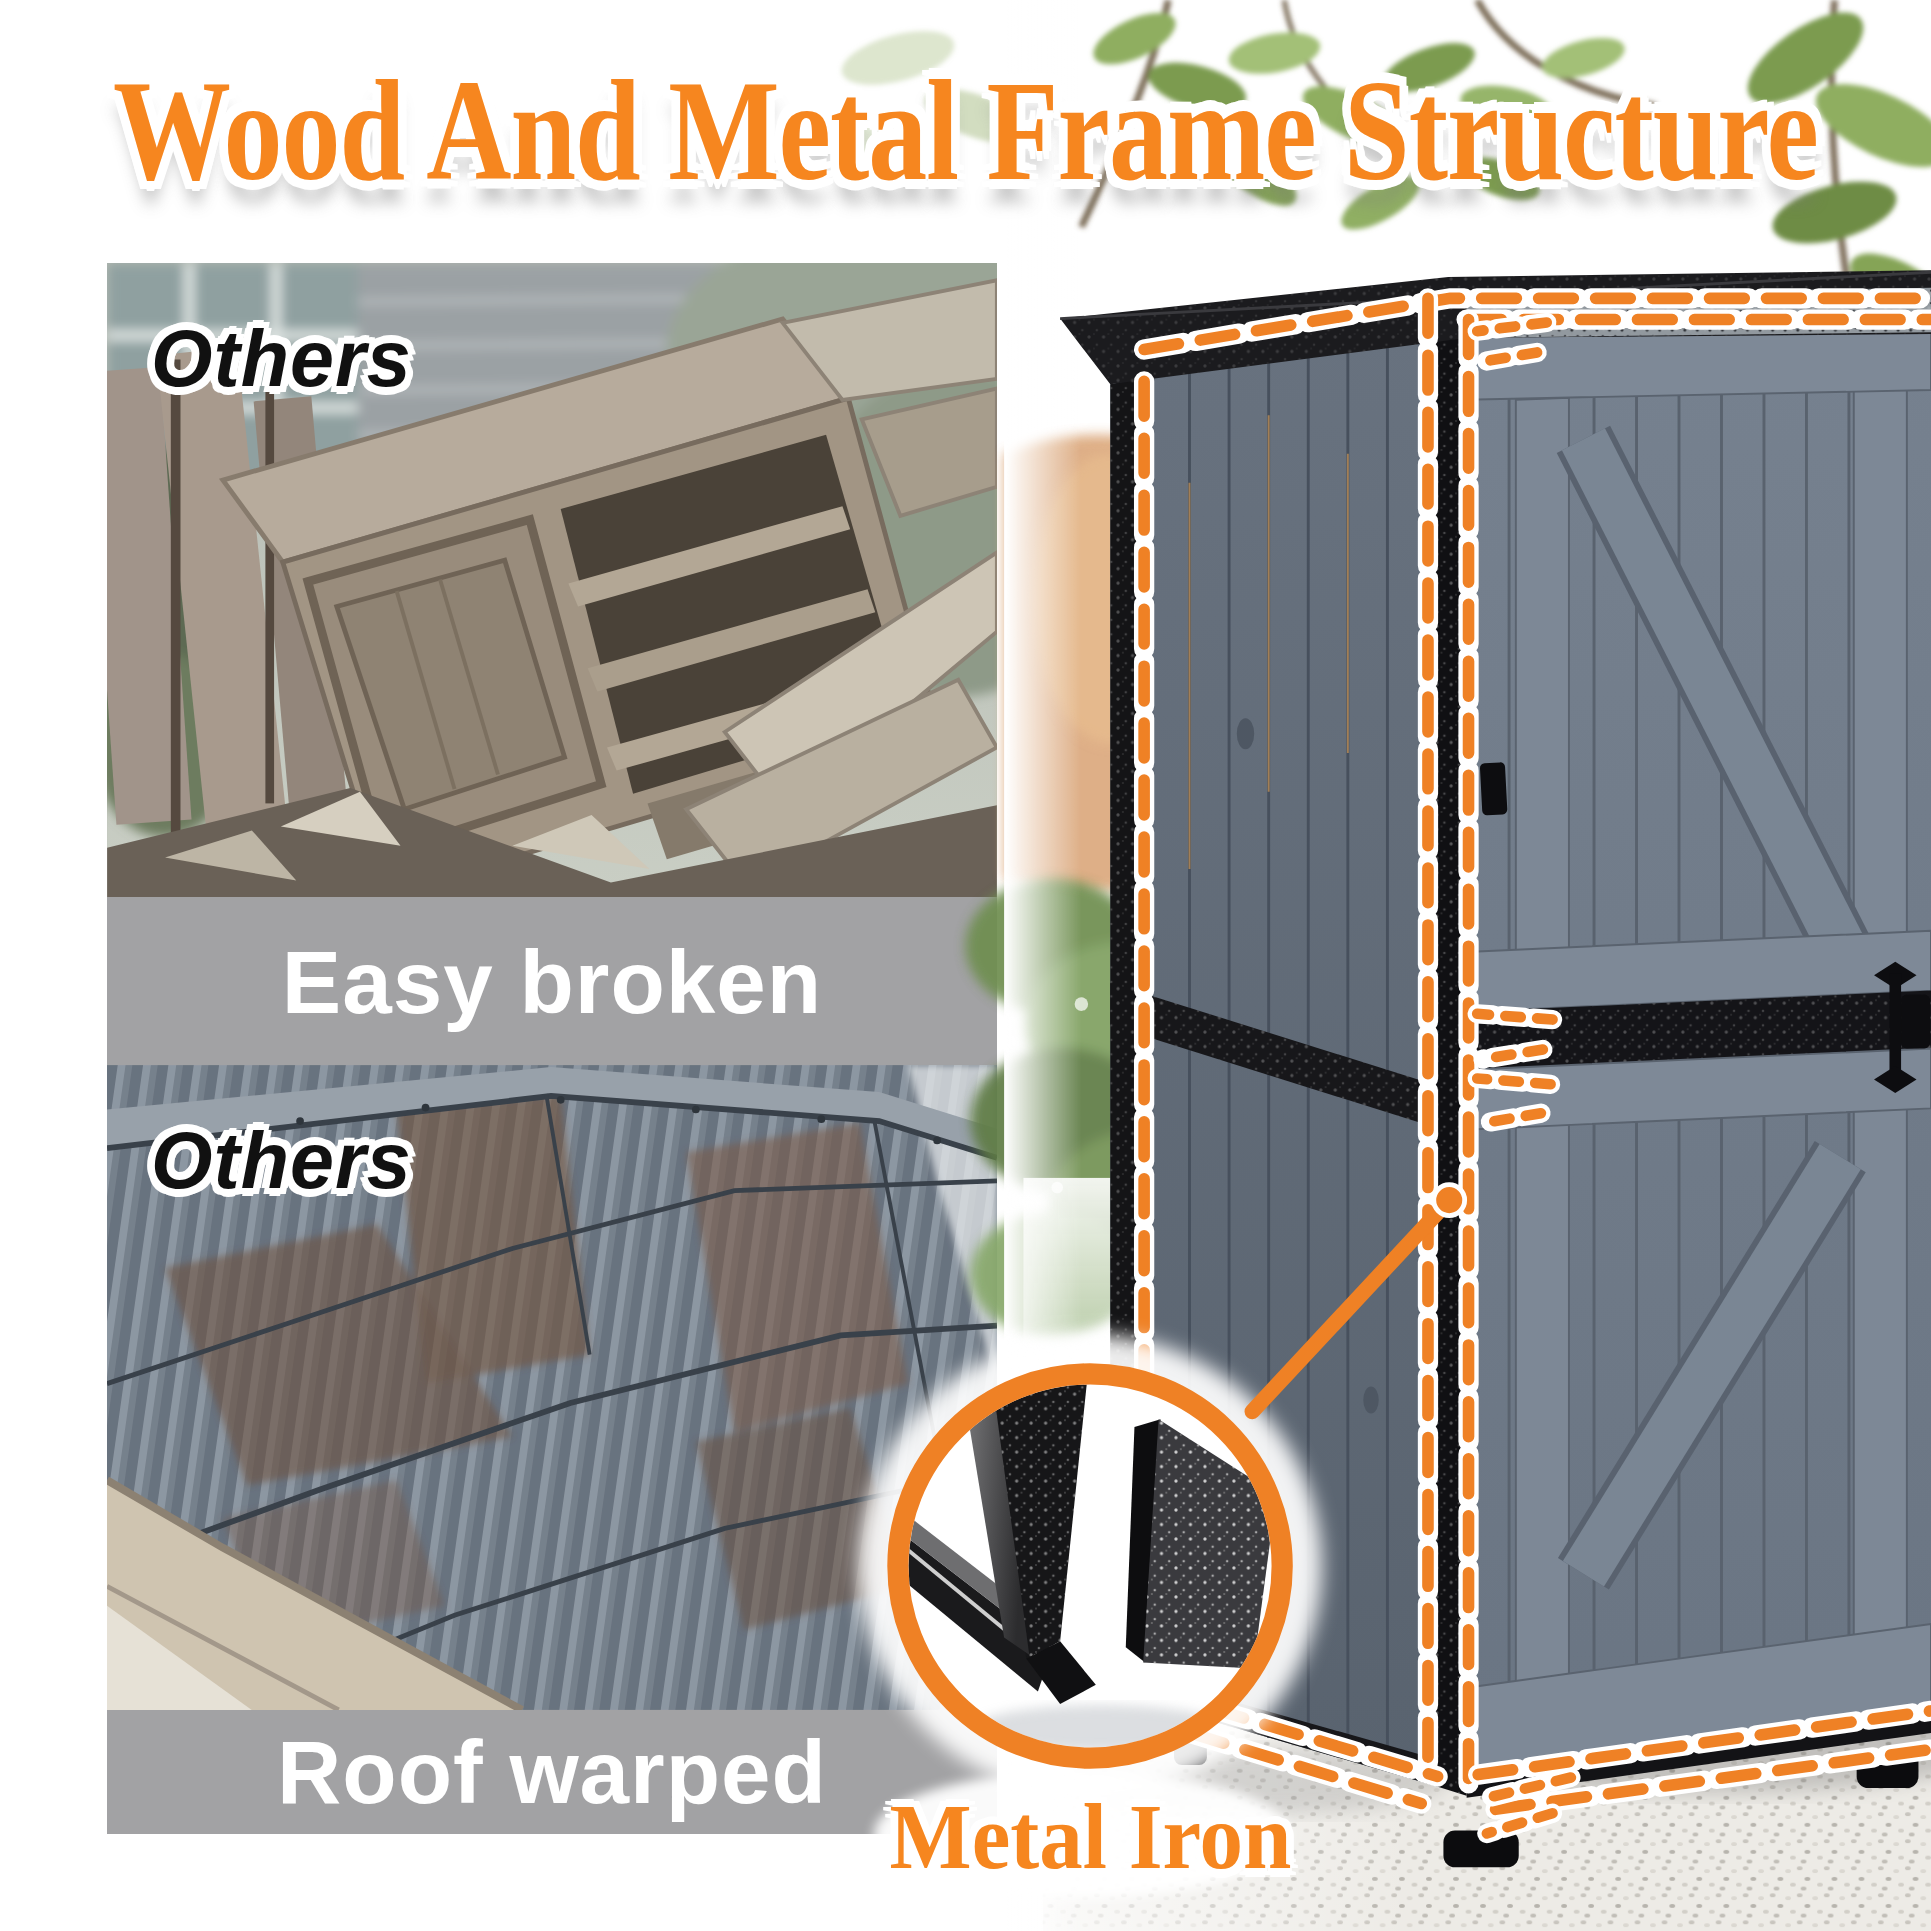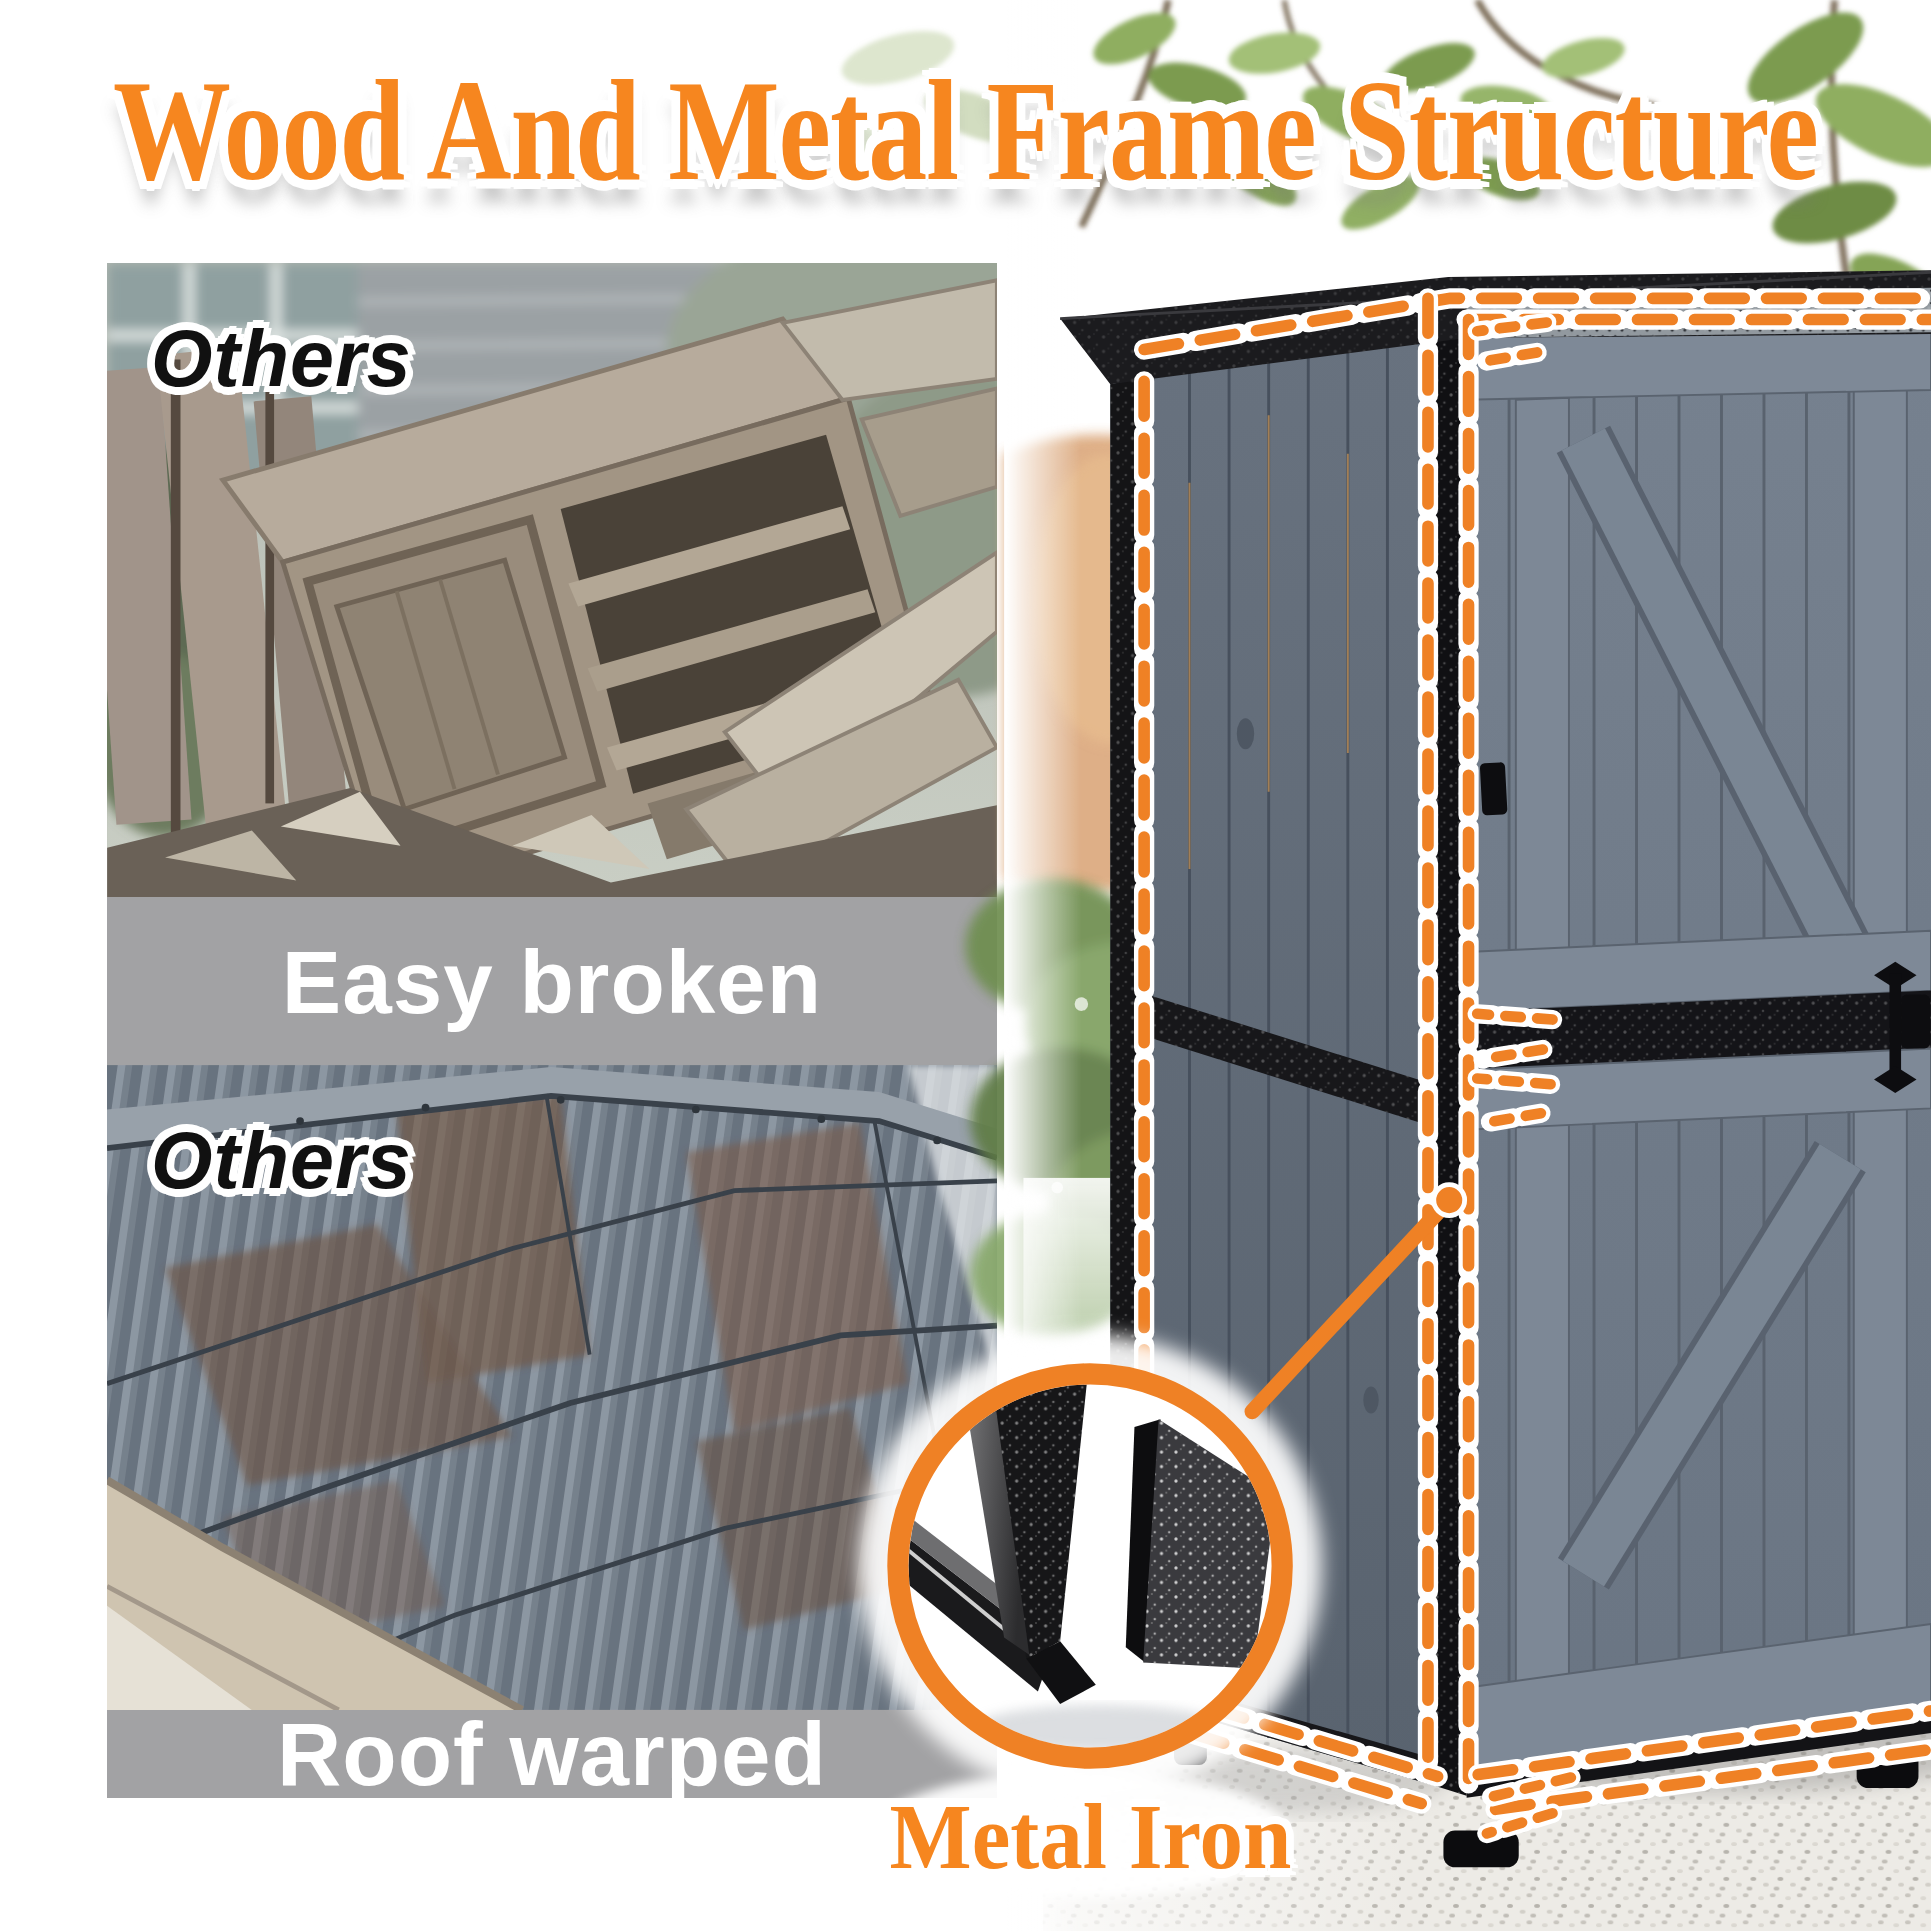--- a/index.html
+++ b/index.html
@@ -17,21 +17,21 @@
   
   .photo{overflow:hidden;background:#b9bdb4;z-index:5;font-style:italic;}
   #photo1{left:107px;top:263px;width:890px;height:634px;}
   #photo2{left:107px;top:1065px;width:890px;height:645px;}
   .tag{position:absolute;left:44px;top:50px;font-weight:bold;font-size:79px;color:#111;
        letter-spacing:1px;
        text-shadow:-5.8px -5.8px 0 #fff,5.8px -5.8px 0 #fff,-5.8px 5.8px 0 #fff,5.8px 5.8px 0 #fff,
                    -7.7px 0 0 #fff,7.7px 0 0 #fff,0 -7.7px 0 #fff,0 7.7px 0 #fff;}
   .band{background:#A2A2A4;z-index:5;display:flex;align-items:center;justify-content:center;}
   #band1{left:107px;top:897px;width:890px;height:170px;}
-  #band2{left:107px;top:1710px;width:890px;height:88px;}
+  #band2{left:107px;top:1710px;width:890px;height:124px;}
   .caption{color:#fff;font-weight:bold;font-size:89px;letter-spacing:1px;}
   
   #scene{left:0;top:0;width:1931px;height:1931px;z-index:10;pointer-events:none;}
   
   #metal-label{left:830px;top:1782px;width:521px;text-align:center;z-index:30;
         font-family:"Liberation Serif",serif;font-weight:bold;font-size:87px;color:#F6861F;
         transform:scaleY(1.08);transform-origin:top center;white-space:nowrap;
         text-shadow:-5.8px -5.8px 0 #fff,5.8px -5.8px 0 #fff,-5.8px 5.8px 0 #fff,5.8px 5.8px 0 #fff,
                     -7.7px 0 0 #fff,7.7px 0 0 #fff,0 -7.7px 0 #fff,0 7.7px 0 #fff;}
   

